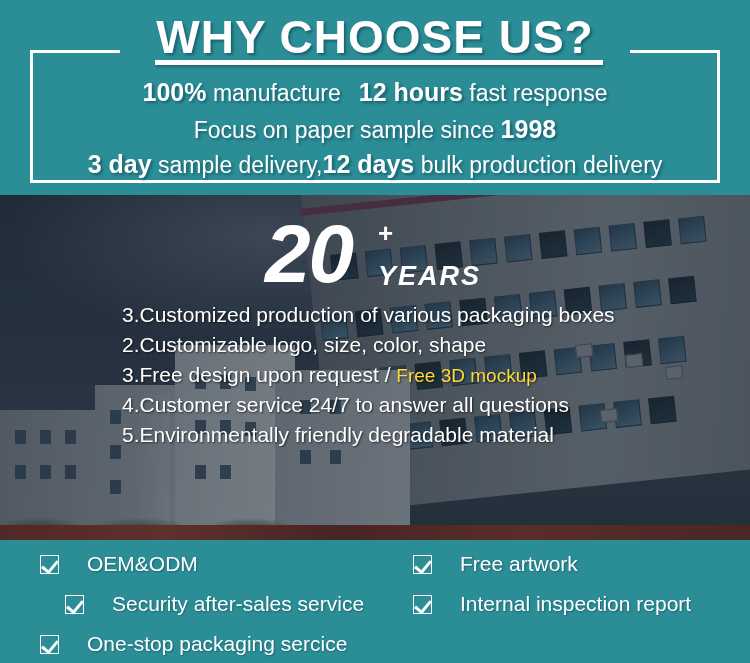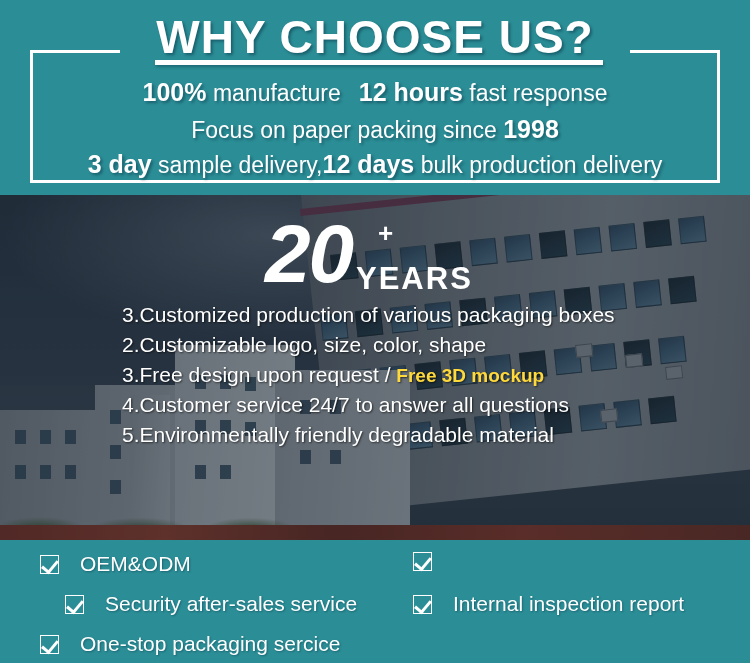--- a/index.html
+++ b/index.html
@@ -142,44 +142,44 @@
   .num20 {
     position:absolute; left:265px; top:0px;
     font-size:82px; font-weight:bold; font-style:italic; color:#ffffff;
     line-height:1; letter-spacing:-2px;
   }
   .plus {
     position:absolute; left:378px; top:7px;
     font-size:26px; font-weight:bold; color:#ffffff; line-height:1;
   }
   .years {
-    position:absolute; left:356px; top:50px;
-    font-size:31px; font-weight:bold; color:#ffffff;
-    letter-spacing:2px; line-height:1;
+    position:absolute; left:378px; top:50px;
+    font-size:27px; font-weight:bold; color:#ffffff;
+    letter-spacing:2px; line-height:1;font-style:italic;
   }
 
   
   .list { position:absolute; left:122px; top:105px; z-index:6; }
   .li {
     font-size:21px; color:#ffffff; line-height:1.43;
     white-space:nowrap;
     text-shadow:1px 1px 2px rgba(0,0,0,0.6);
   }
-  .hl { color:#ffd93b; font-weight:bold; font-size:19px; }
+  .hl { color:#ffd93b; font-weight:normal; font-size:19px; }
 
   
   .footer {
     position:absolute; left:0; top:540px; width:750px; height:123px;
     background:#2b8e96;
   }
   .checks {
     position:absolute; left:0; top:0; width:750px; height:123px;
   }
   .chk-item {
-    position:absolute; display:flex; align-items:center; gap:21px;
+    position:absolute; display:flex; align-items:center; gap:28px;
     color:#ffffff; font-size:21px; white-space:nowrap;
     text-shadow:1px 1px 2px rgba(0,40,60,0.4);
   }
   .cb {
     width:19px; height:19px; border:1.5px solid #ffffff;
     position:relative; flex:0 0 auto;
   }
   .cb::after {
     content:""; position:absolute; left:4px; top:1px;
     width:7px; height:13px; border:solid #ffffff;
@@ -201,21 +201,21 @@
     <div class="frame-gap"></div>
 
     <div class="title">WHY CHOOSE US?</div>
     <div class="title-underline"></div>
 
     <div class="hline hline1">
       <span class="hb">100%</span><span class="hn"> manufacture</span><span class="gapspace"></span><span class="hb">12 hours</span><span class="hn"> fast response</span>
     </div>
 
     <div class="hline hline2">
-      <span class="hn">Focus on paper packing since </span><span class="hb">1998</span>
+      <span class="hn">Focus on paper sample since </span><span class="hb">1998</span>
     </div>
 
     <div class="hline hline3">
       <span class="hb">3 day</span><span class="hn"> sample delivery,</span><span class="hb">12 days</span><span class="hn"> bulk production delivery</span>
     </div>
   </div>
 
   <div class="photo">
     <div class="sky"></div>
 
@@ -338,20 +338,21 @@
       <div class="chk-item c2">
         <span class="cb"></span>
         <span>Security after-sales service</span>
       </div>
       <div class="chk-item c3">
         <span class="cb"></span>
         <span>One-stop packaging sercice</span>
       </div>
       <div class="chk-item c4">
         <span class="cb"></span>
+        <span>Free artwork</span>
       </div>
       <div class="chk-item c5">
         <span class="cb"></span>
         <span>Internal inspection report</span>
       </div>
     </div>
   </div>
 
 </div>
 

